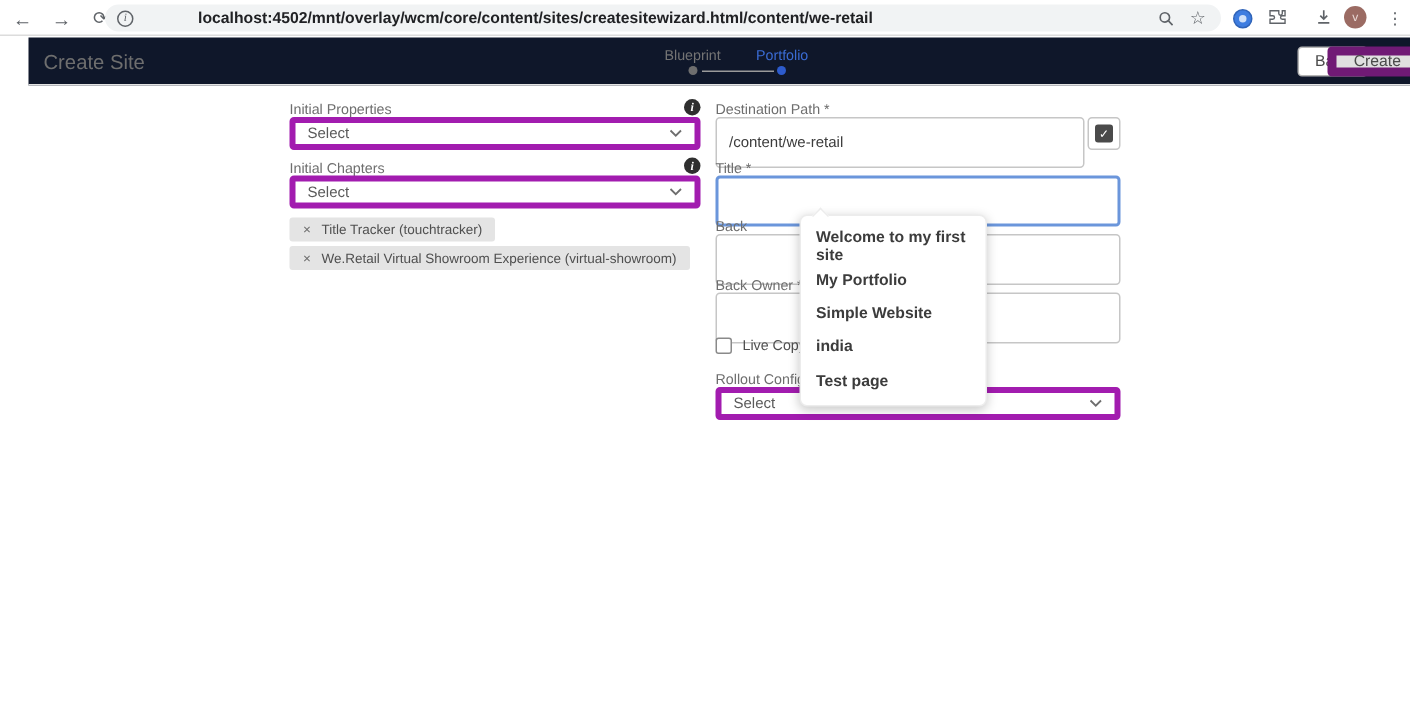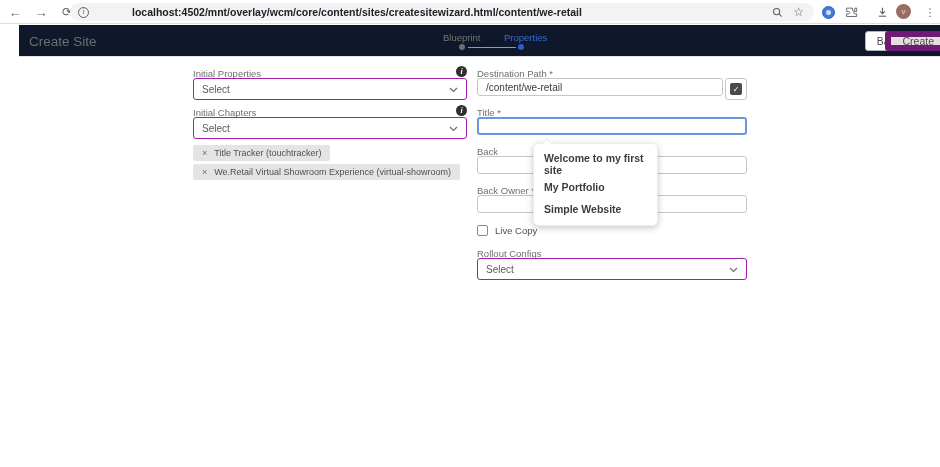--- a/index.html
+++ b/index.html
@@ -35,23 +35,23 @@
   .dot-gray { left:440px; background:#6e6e6e; }
   .dot-blue { left:499px; background:#2d5bcc; }
   .step-line { position:absolute; top:21.5px; left:449px; width:48px; height:1px; background:#9a9a9a; }
   .btn { position:absolute; top:6px; height:20px; border-radius:3px; font-size:10.5px; color:#4b4b4b; display:flex; align-items:center; justify-content:center; padding:0 11px; cursor:pointer; }
   .btn-back { right:47px; background:#fff; border:1px solid #b5b5b5; }
   .btn-create { right:8px; background:#e0e0e0; border:6px solid #701a75; }
 
   
   .flabel { position:absolute; font-size:9.5px; color:#6e6e6e; white-space:nowrap; }
   .info-dot { position:absolute; width:11px; height:11px; background:#2f2f2f; border-radius:50%; color:#fff; font-size:8px; font-weight:700; display:flex; align-items:center; justify-content:center; font-family:"Liberation Serif", serif; font-style:italic; }
-  .field { position:absolute; height:22px; border:1px solid #a21caf; border-radius:3px; background:#fff; font-size:10px; color:#5a5a5a; display:flex; align-items:center; padding:0 8px; cursor:pointer; }
+  .field { position:absolute; height:22px; border:4px solid #a21caf; border-radius:3px; background:#fff; font-size:10px; color:#5a5a5a; display:flex; align-items:center; padding:0 8px; cursor:pointer; }
   .field .chev { margin-left:auto; }
-  input.txt { position:absolute; height:18px; border:1px solid #c6c6c6; border-radius:3px; background:#fff; font-size:10px; color:#3c3c3c; padding:0 8px; font-family:"Liberation Sans", sans-serif; outline:none; }
+  input.txt { position:absolute; height:34px; border:1px solid #c6c6c6; border-radius:3px; background:#fff; font-size:10px; color:#3c3c3c; padding:0 8px; font-family:"Liberation Sans", sans-serif; outline:none; }
   .focused { border:2px solid #6b96db !important; }
   .picker-btn { position:absolute; left:725px; top:78px; width:22px; height:22px; border:1px solid #c6c6c6; border-radius:3px; background:#fff; display:flex; align-items:center; justify-content:center; cursor:pointer; }
   .picker-check { width:12px; height:12px; background:#4a4a4a; border-radius:2px; color:#fff; font-size:8px; display:flex; align-items:center; justify-content:center; }
   .tag { position:absolute; height:16px; background:#e4e4e4; border-radius:2px; font-size:9px; color:#4f4f4f; display:flex; align-items:center; padding:0 9px; gap:7px; white-space:nowrap; }
   .tag .x { color:#6f6f6f; font-size:9px; cursor:pointer; }
   .cbrow { position:absolute; left:477px; top:225px; display:flex; align-items:center; gap:7px; cursor:pointer; }
   .cb { width:11px; height:11px; border:1px solid #8a8a8a; border-radius:2px; background:#fff; }
   .cb-label { font-size:9.5px; color:#4f4f4f; }
 
   
@@ -94,21 +94,21 @@
       </svg>
   </div>
   <div class="avatar">v</div>
   <div class="dots">⋮</div>
 </div>
 
 <div class="appbar">
   <div class="app-title">Create Site</div>
 
   <div class="step-label step-blueprint">Blueprint</div>
-  <div class="step-label step-properties">Properties</div>
+  <div class="step-label step-properties">Portfolio</div>
   <div class="step-dot dot-gray"></div>
   <div class="step-line"></div>
   <div class="step-dot dot-blue"></div>
 
   <div class="btn btn-back">Back</div>
   <div class="btn btn-create">Create</div>
 </div>
 
 <div class="flabel" style="left:193px; top:68px;">Initial Properties</div>
 <div class="info-dot" style="left:456px; top:66px;">i</div>
@@ -169,13 +169,15 @@
         <polyline points="1,1 4.5,4.5 8,1" fill="none" stroke="#6e6e6e" stroke-width="1.2"></polyline>
       </svg>
   </span>
 </div>
 
 <div class="autofill">
   <div class="notch"></div>
   <div class="autofill-item">Welcome to my first site</div>
   <div class="autofill-item">My Portfolio</div>
   <div class="autofill-item">Simple Website</div>
+  <div class="autofill-item">india</div>
+  <div class="autofill-item">Test page</div>
 </div>
 
 </body></html>

